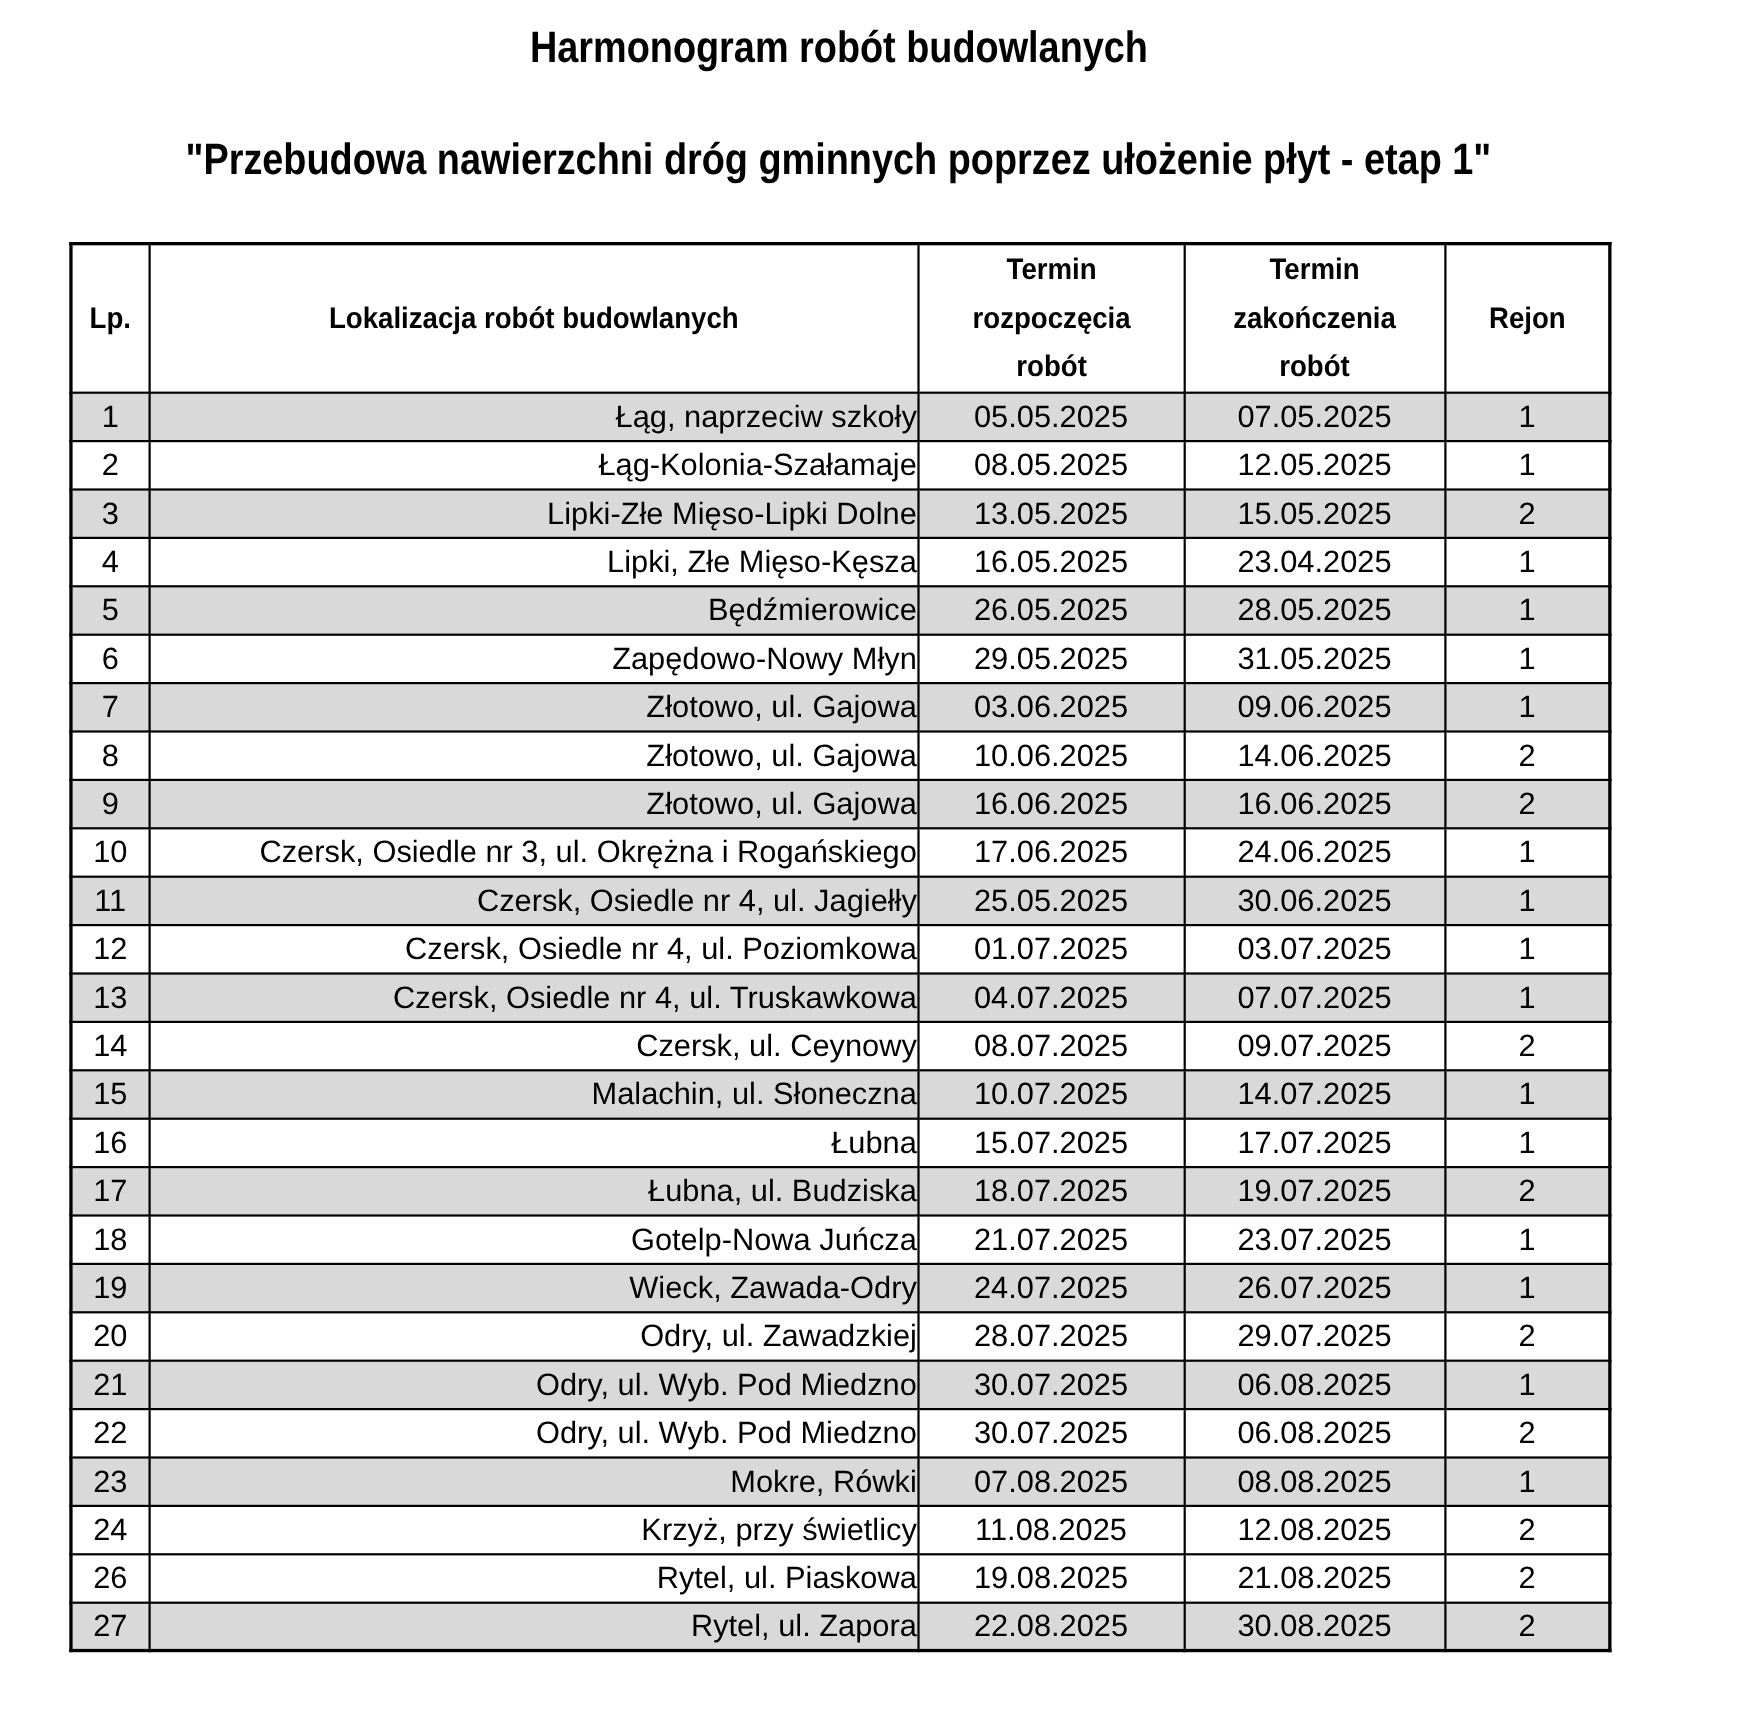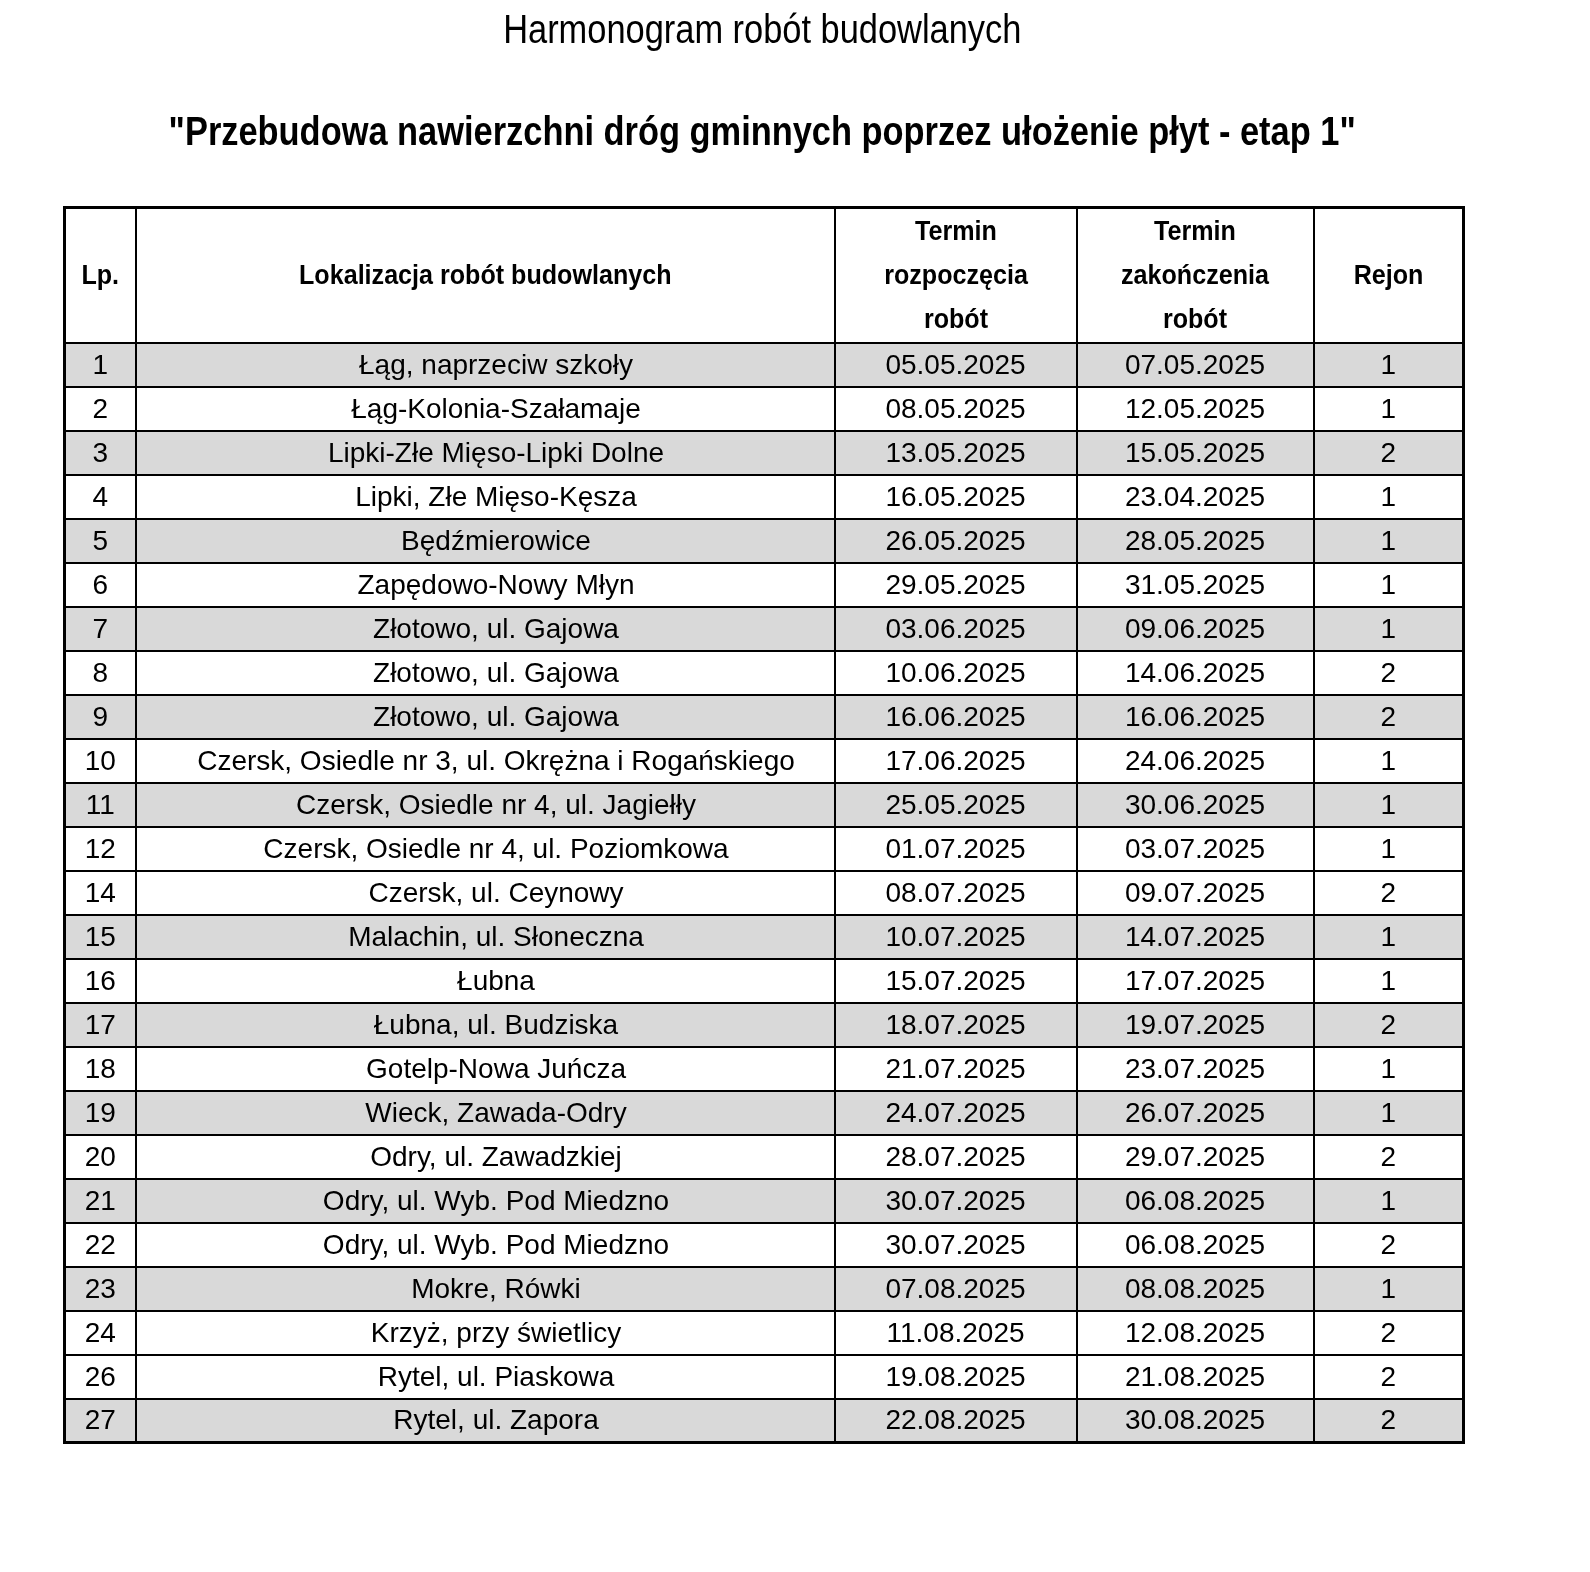--- a/index.html
+++ b/index.html
@@ -9,24 +9,25 @@
     color: #000000;
     font-family: "Liberation Sans", "DejaVu Sans", sans-serif;
   }
   body { width: 1590px; height: 1572px; overflow: hidden; }
 
   .content { width: 1399px; margin-left: 63px; }
 
   .title {
     padding-top: 6px;
     text-align: center;
-    font-weight: normal;
+    font-weight: bold;
     font-size: 40px;
     line-height: 46px;
     white-space: nowrap;
+    margin-top: 14px;
   }
   .subtitle {
     margin-top: 56px;
     text-align: center;
     font-weight: bold;
     font-size: 40px;
     line-height: 46px;
     white-space: nowrap;
   }
   .cond { display: inline-block; transform: scaleX(0.86); transform-origin: center; }
@@ -52,21 +53,21 @@
     text-decoration: underline;
   }
   .hdr { display: inline-block; transform: scaleX(0.93); transform-origin: center; }
   .hdr-narrow { max-width: 200px; }
 
   .schedule tbody td {
     height: 44px;
     font-size: 28px;
   }
   td.c-lp, td.c-date, td.c-rejon { text-align: center; }
-  td.c-loc { text-align: center; padding-left: 22px; }
+  td.c-loc { text-align: right; padding-left: 22px; }
 
   tbody tr.stripe td { background: var(--stripe, #d9d9d9); }
 </style>
 </head>
 <body>
 
 <div class="page">
   <div class="content">
 
     <div class="title">
@@ -182,20 +183,27 @@
     <td class="c-date">30.06.2025</td>
     <td class="c-rejon">1</td>
   </tr>
           <tr>
     <td class="c-lp">12</td>
     <td class="c-loc">Czersk, Osiedle nr 4, ul. Poziomkowa</td>
     <td class="c-date">01.07.2025</td>
     <td class="c-date">03.07.2025</td>
     <td class="c-rejon">1</td>
   </tr>
+          <tr class="stripe">
+    <td class="c-lp">13</td>
+    <td class="c-loc">Czersk, Osiedle nr 4, ul. Truskawkowa</td>
+    <td class="c-date">04.07.2025</td>
+    <td class="c-date">07.07.2025</td>
+    <td class="c-rejon">1</td>
+  </tr>
           <tr>
     <td class="c-lp">14</td>
     <td class="c-loc">Czersk, ul. Ceynowy</td>
     <td class="c-date">08.07.2025</td>
     <td class="c-date">09.07.2025</td>
     <td class="c-rejon">2</td>
   </tr>
           <tr class="stripe">
     <td class="c-lp">15</td>
     <td class="c-loc">Malachin, ul. Słoneczna</td>

